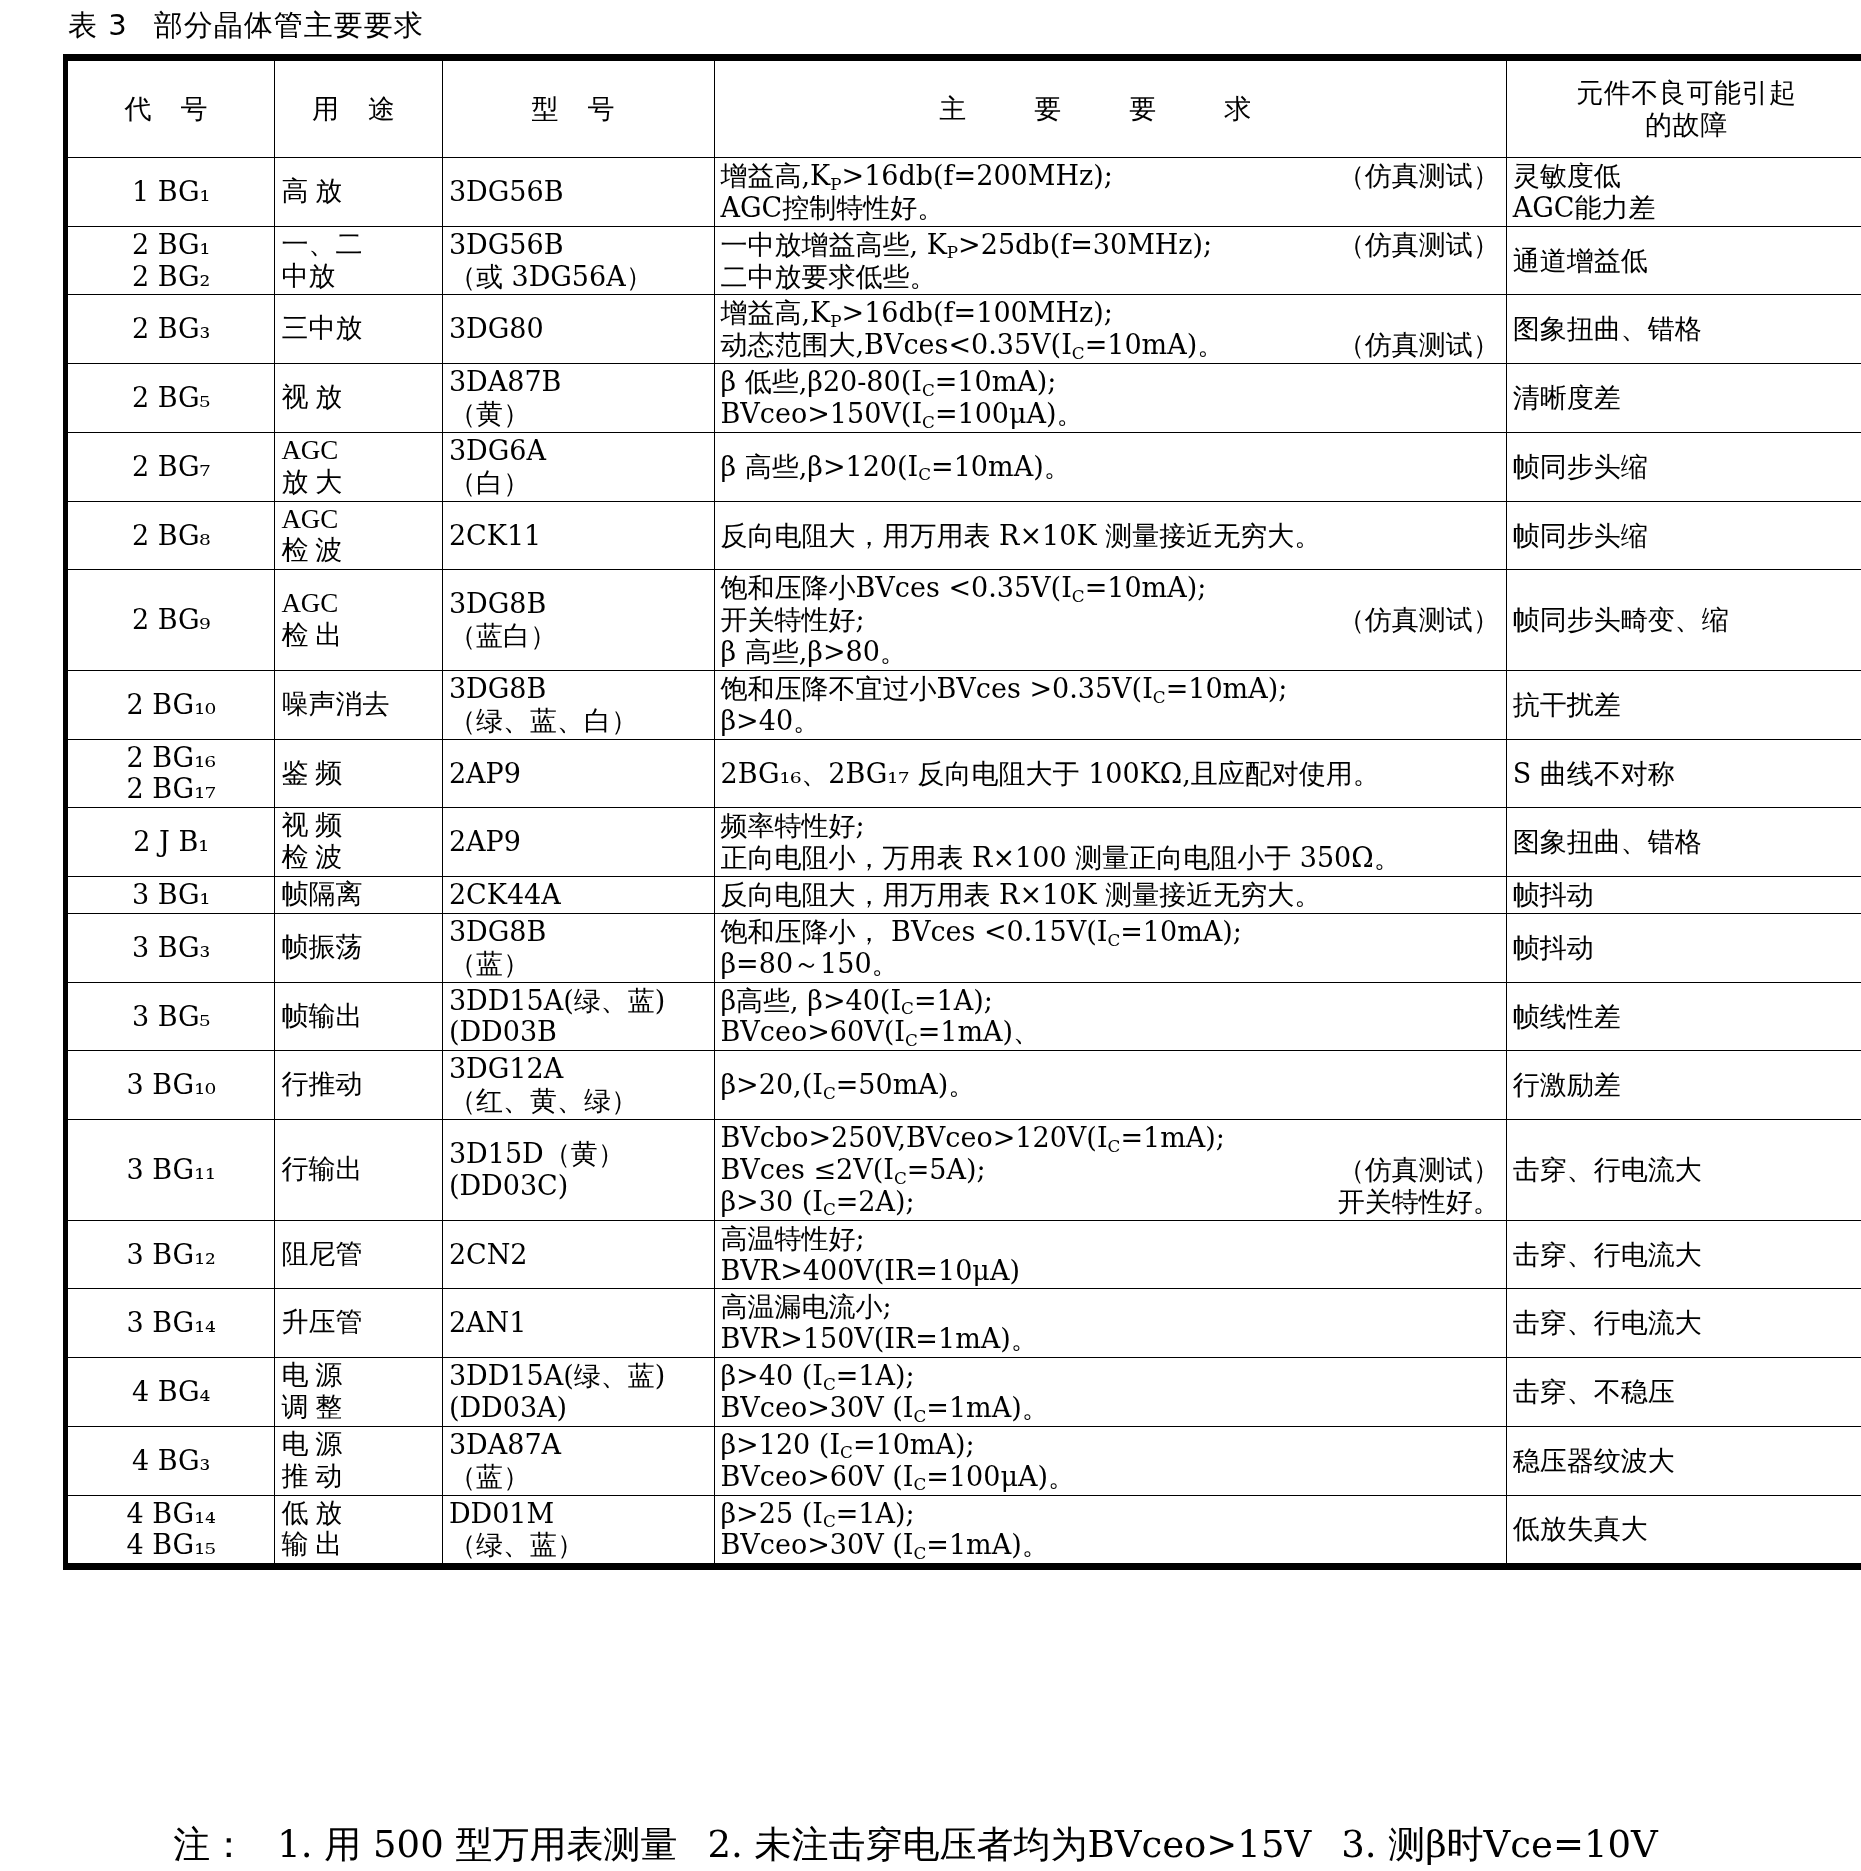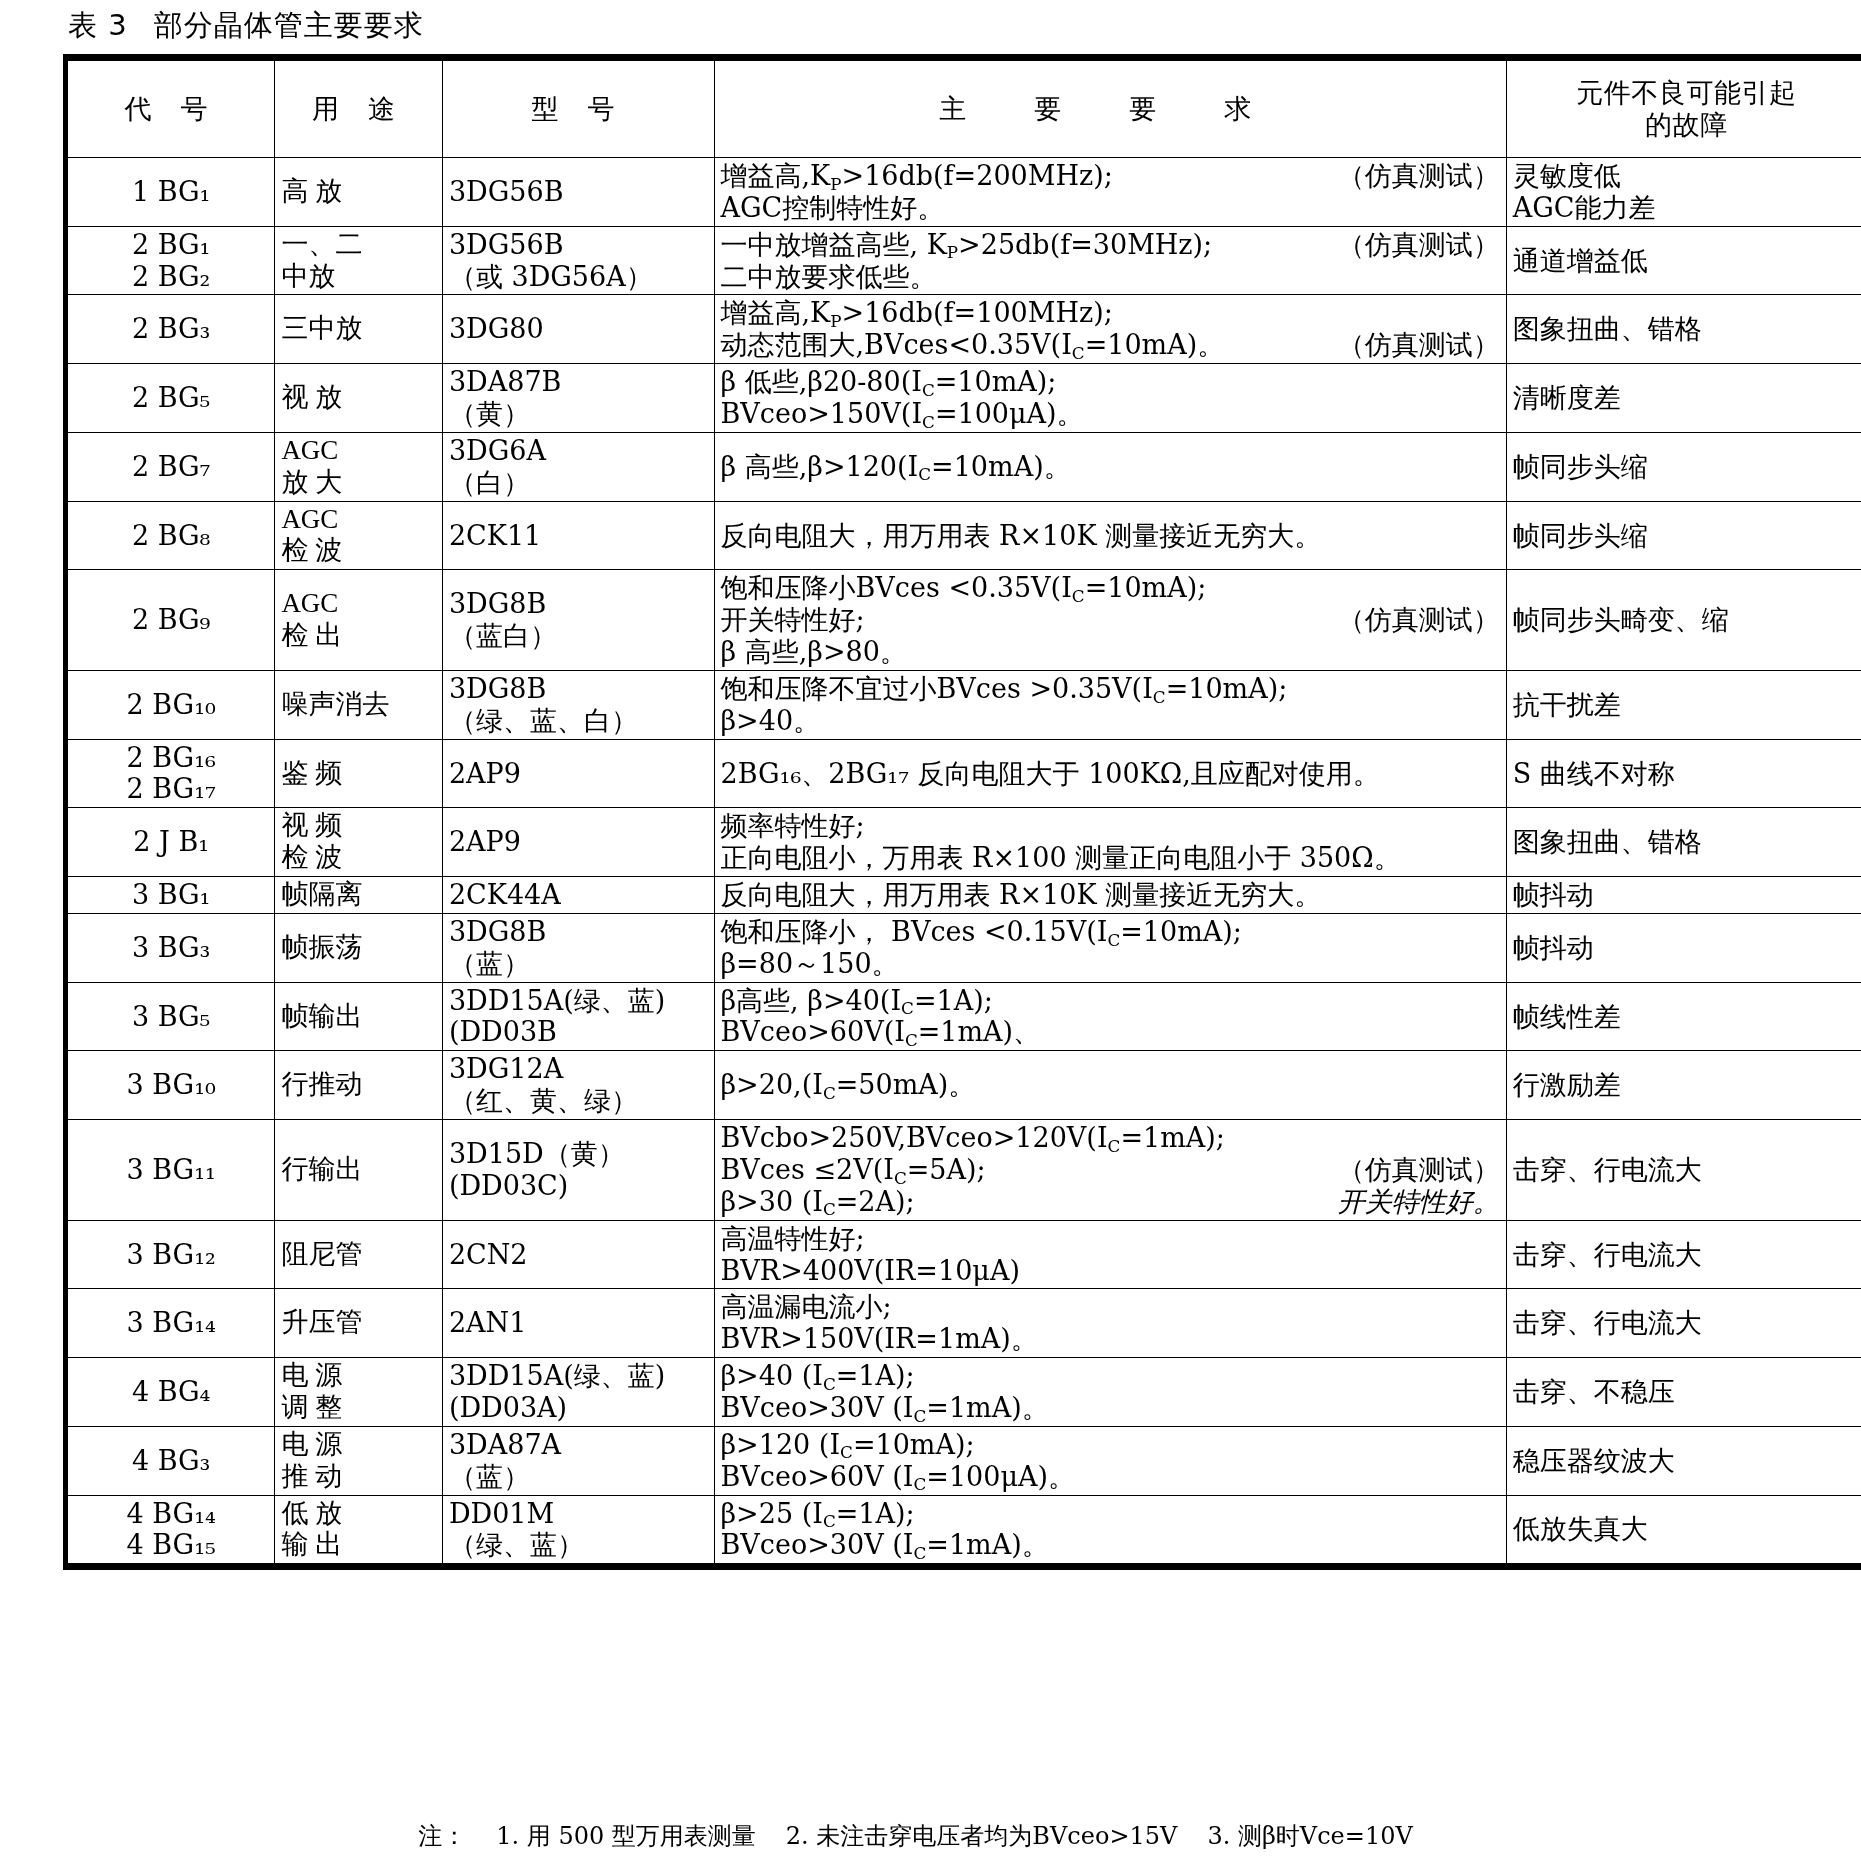--- a/index.html
+++ b/index.html
@@ -54,21 +54,21 @@
   .req{padding-left:12px;}
   .reqline{display:flex;justify-content:space-between;align-items:baseline;white-space:nowrap;}
   sub{font-size:0.62em;vertical-align:baseline;position:relative;top:0.28em;}
   .code-cell{text-align:center;font-size:29px;white-space:nowrap;}
   .model-cell{text-align:left;font-size:28px;line-height:1.2;}
   .fault-cell{text-align:left;padding-left:14px;font-size:28px;line-height:1.22;}
 
   
   .note{
     position:absolute;left:0;top:1820px;width:1861px;
-    text-align:center;font-size:24px;white-space:nowrap;
+    text-align:center;font-size:37px;white-space:nowrap;
     font-family:"DejaVu Serif","Liberation Serif",serif;
   }
   .note span.n-item{margin-right:30px;}
 </style>
 </head>
 <body>
 
 <div class="page">
 
   <div class="caption">
@@ -448,21 +448,21 @@
               <div class="reqline">
                 <span>BVcbo&gt;250V,BVceo&gt;120V(I<sub>C</sub>=1mA);</span>
                 <span></span>
               </div>
               <div class="reqline">
                 <span>BVces ≤2V(I<sub>C</sub>=5A);</span>
                 <span style="margin-left: 30px;">（仿真测试）</span>
               </div>
               <div class="reqline">
                 <span>β&gt;30 (I<sub>C</sub>=2A);</span>
-                <span style="margin-left: 70px; font-style: italic;">开关特性好。</span>
+                <span style="margin-left: 70px;">开关特性好。</span>
               </div>
             </td>
             <td class="fault-cell">
               <span class="line">击穿、行电流大</span>
             </td>
           </tr>
           <tr>
             <td class="code-cell">
               <span class="line">3 BG₁₂</span>
             </td>

